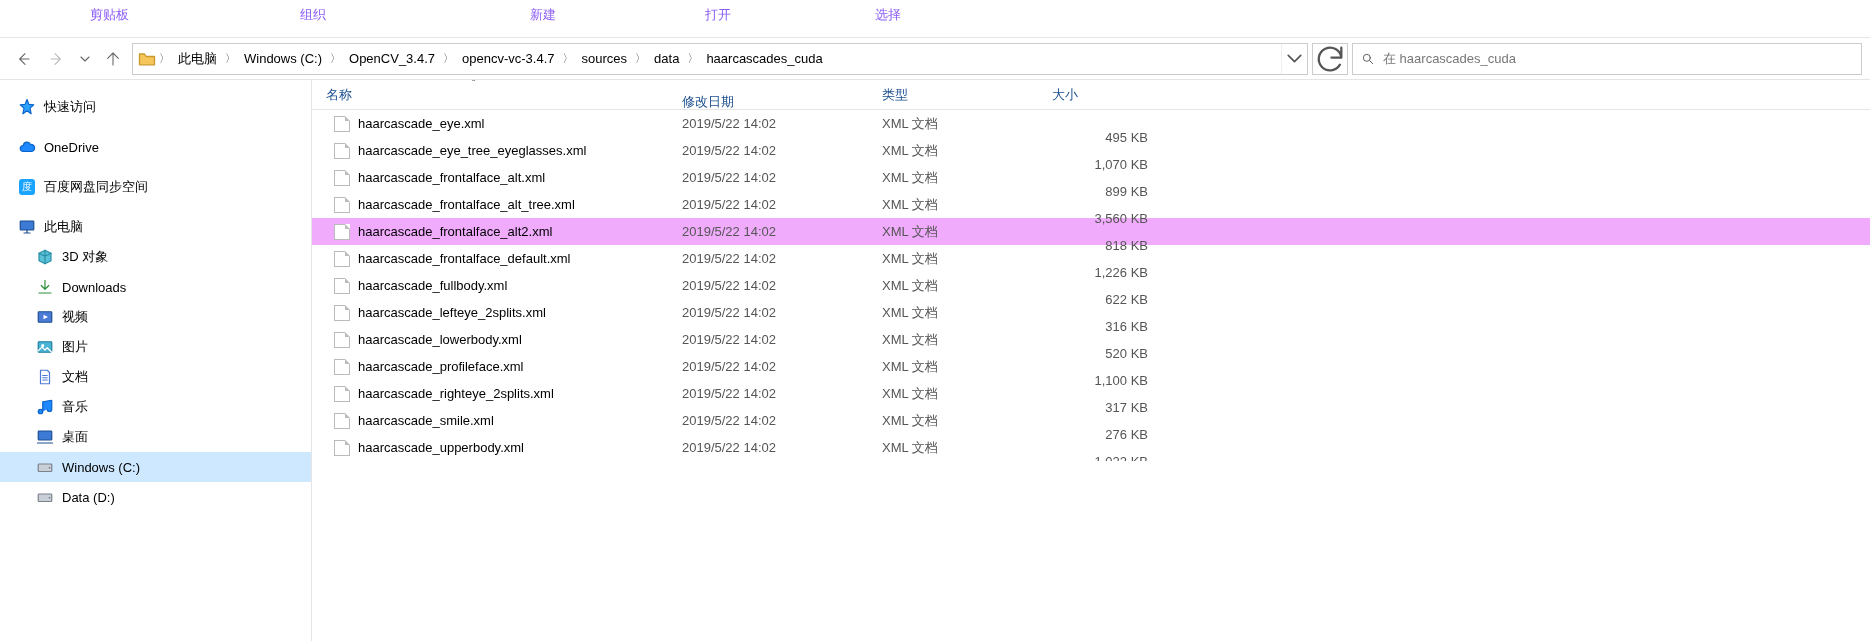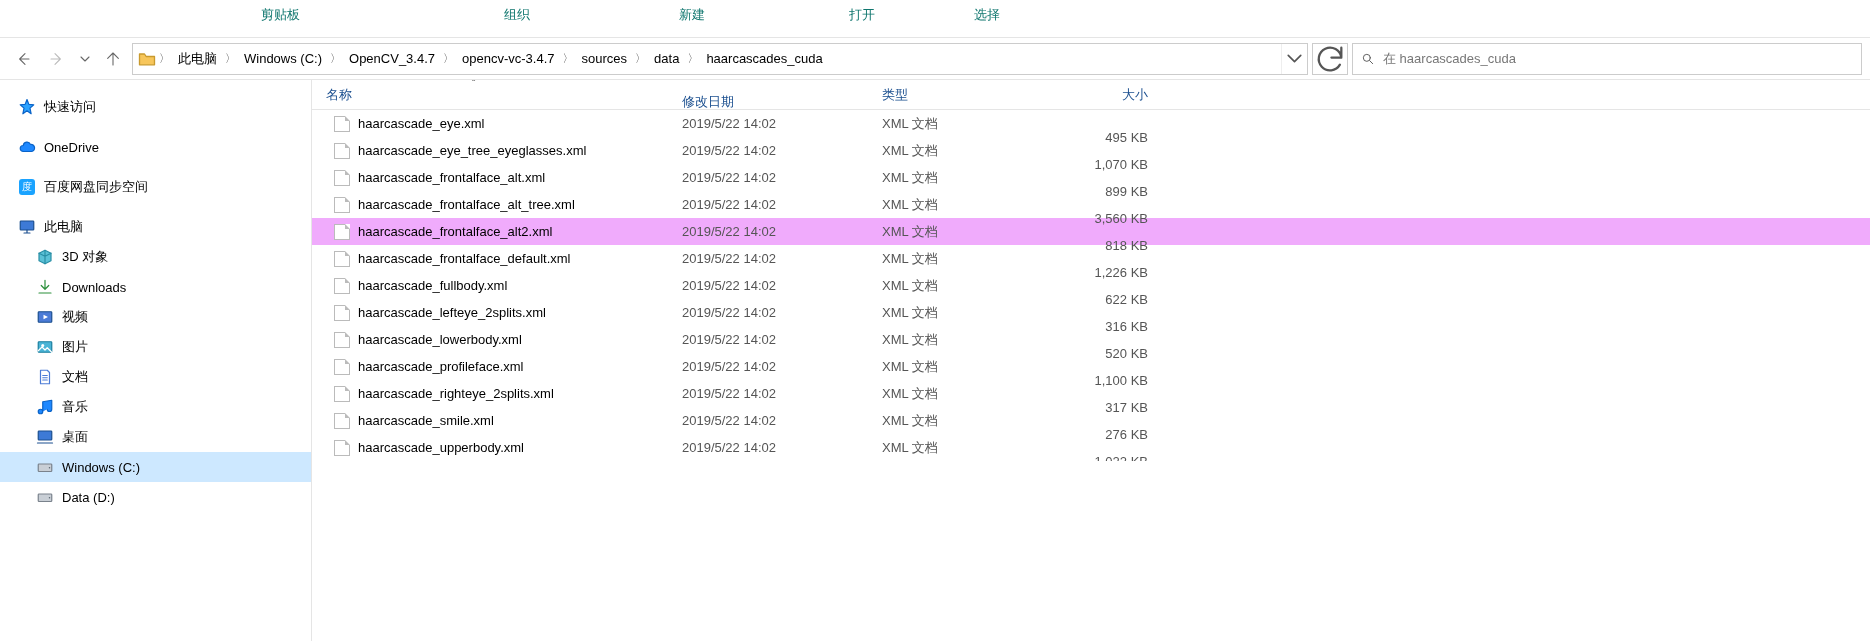--- a/index.html
+++ b/index.html
@@ -16,23 +16,23 @@
   
   .ribbon-groups {
     height: 38px;
     display: flex;
     align-items: flex-start;
     padding-top: 6px;
     border-bottom: 1px solid #e5e5e5;
     background: #fff;
   }
   .ribbon-group-label {
-    color: #0f766e;
+    color: #8b5cf6;
     font-size: 13px;
-    text-align: right;
+    text-align: left;
   }
   .rg-spacer     { width: 90px; }
   .rg-clipboard  { width: 210px; }
   .rg-organize   { width: 230px; }
   .rg-new        { width: 175px; }
   .rg-open       { width: 170px; }
   .rg-select     { width: 125px; }
 
   
   .addr-row {
@@ -135,21 +135,21 @@
     display:flex;
     height:30px;
     align-items:center;
     border-bottom:1px solid #e5e5e5;
     color:#1b4f8f;
     font-size:13px;
   }
   .col-name { width: 370px; padding-left:14px; display:flex; align-items:center; gap:40px; }
   .col-mod  { width: 200px; margin-top: 14px; }
   .col-type { width: 170px; }
-  .col-size { width: 110px; text-align:right; padding-right:14px; }
+  .col-size { width: 110px; text-align:left; padding-right:14px; }
 
   .rows { overflow:auto; }
   .row {
     display:flex;
     height:27px;
     align-items:center;
     padding-left:0;
   }
   .row.sel { background:#f0abfc; }
   .row .c-name { width:370px; display:flex; gap:8px; padding-left:22px; }

